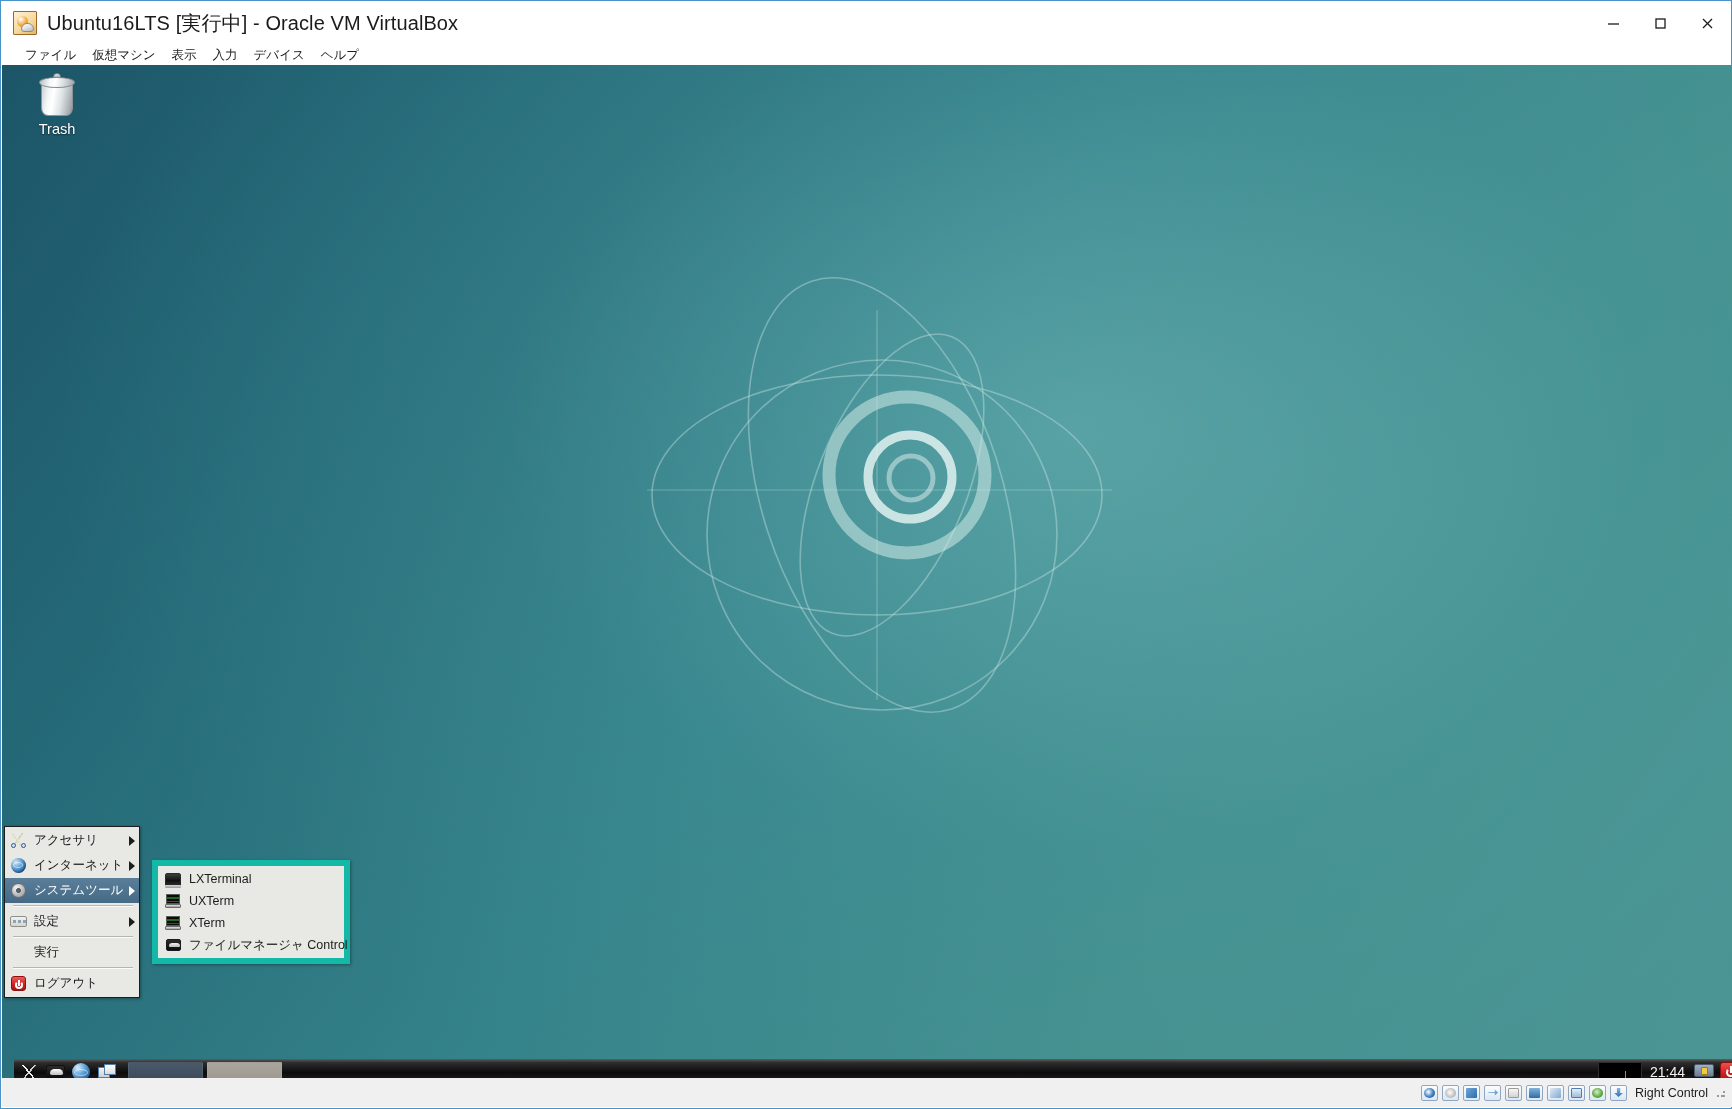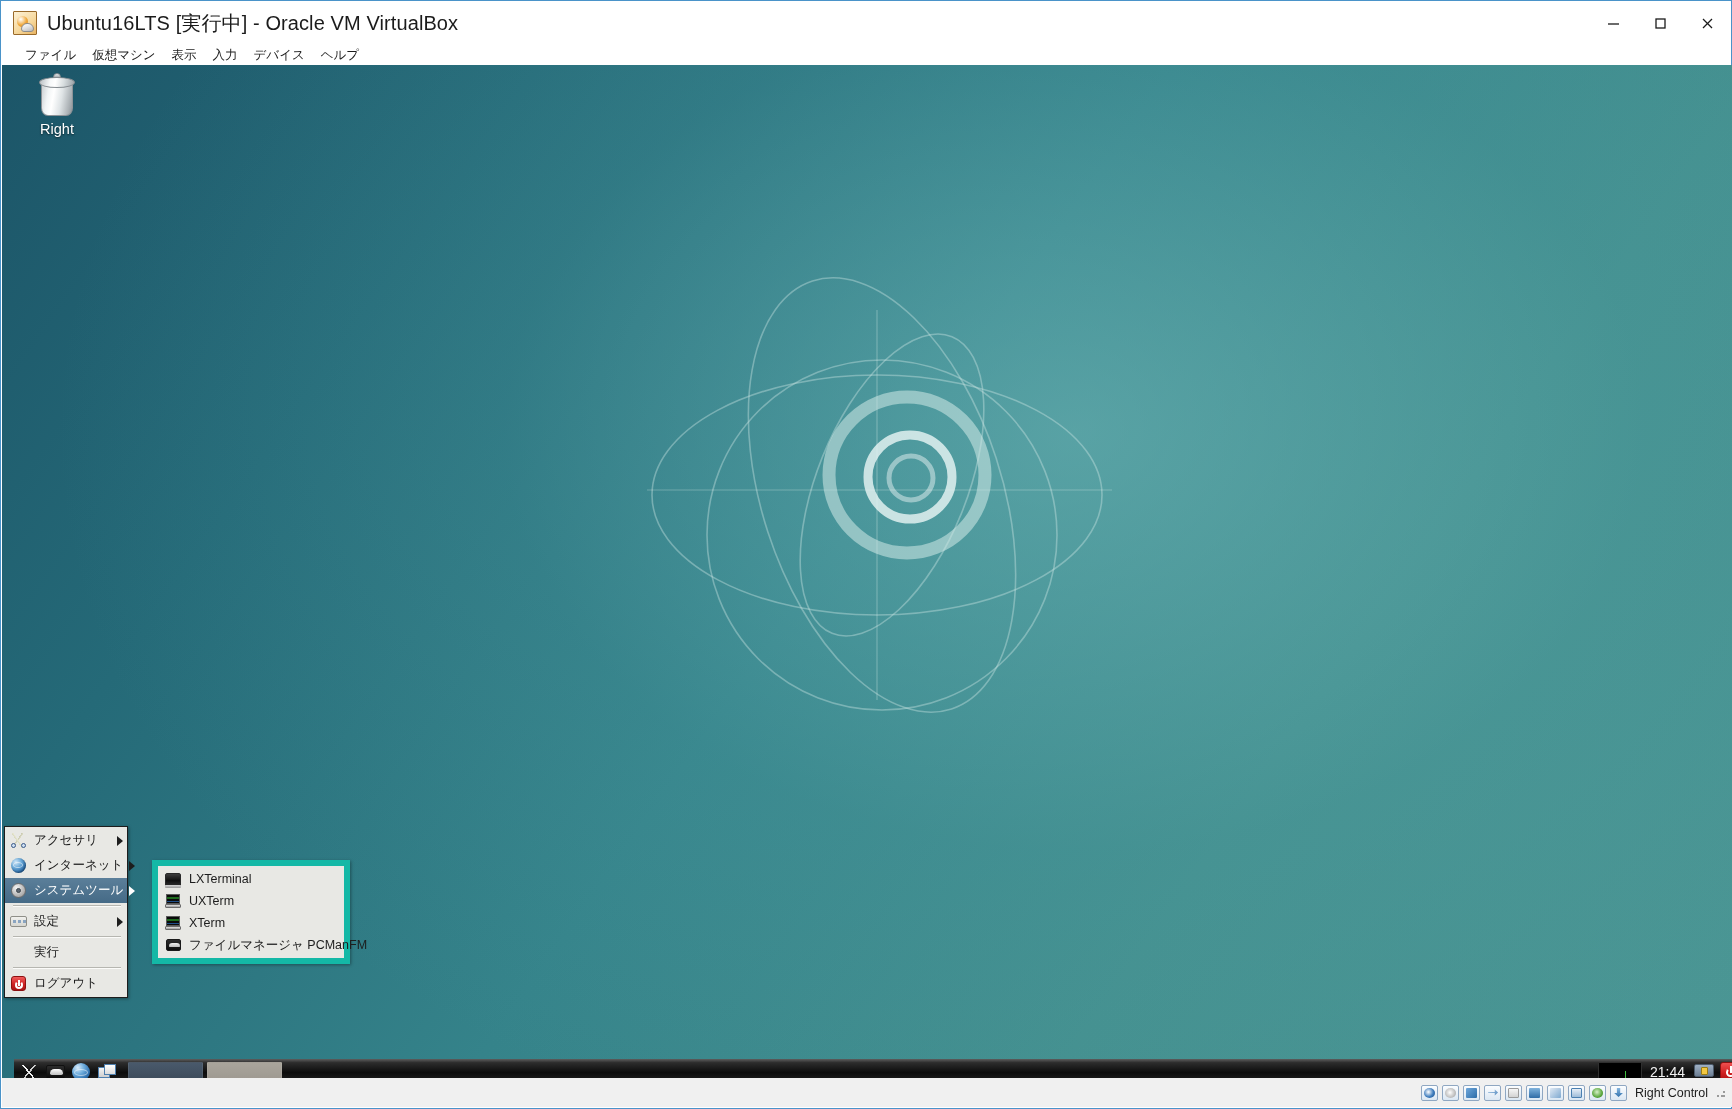--- a/index.html
+++ b/index.html
@@ -186,21 +186,21 @@
     color: #ffffff;
     text-shadow: 0 1px 2px rgba(0,0,0,0.6);
     line-height: 16px;
   }
 
   
   .lx-menu {
     position: absolute;
     left: 2px;
     top: 761px;            
-    width: 124px;
+    width: 136px;
     background: #e8e8e4;
     border: 1px solid #1d1d1d;
     box-sizing: border-box;
     padding: 1px 0;
     box-shadow: 1px 1px 3px rgba(0,0,0,0.35);
   }
   .lx-item {
     height: 25px;
     display: flex;
     align-items: center;
@@ -607,21 +607,21 @@
           <circle cx="909" cy="413" r="22" stroke="#ffffff" stroke-opacity="0.45" stroke-width="5"></circle>
         </g>
       </svg>
 
       <div class="desktop-icon">
         <div class="trash-glyph">
           <div class="trash-body"></div>
           <div class="trash-lid"></div>
           <div class="trash-knob"></div>
         </div>
-        <div class="icon-label">Right</div>
+        <div class="icon-label">Trash</div>
       </div>
 
       <div class="lx-menu">
 
         <div class="lx-item">
           <span class="lx-ico">
               <span class="ico-scissors"></span>
             </span>
           <span class="lx-label">アクセサリ</span>
           <span class="lx-arrow"></span>
@@ -685,21 +685,21 @@
         <div class="lx-subitem">
           <span class="lx-ico">
               <span class="ico-xterm"></span>
             </span>
           <span class="lx-label">XTerm</span>
         </div>
         <div class="lx-subitem">
           <span class="lx-ico">
               <span class="ico-fm"></span>
             </span>
-          <span class="lx-label">ファイルマネージャ PCManFM</span>
+          <span class="lx-label">ファイルマネージャ Control</span>
         </div>
       </div>
 
       <div class="taskbar">
         <div class="tb-launchers">
           <div class="tb-launch">
               <span class="lnch-menu"></span>
             </div>
           <div class="tb-launch">
               <span class="lnch-fm"></span>

